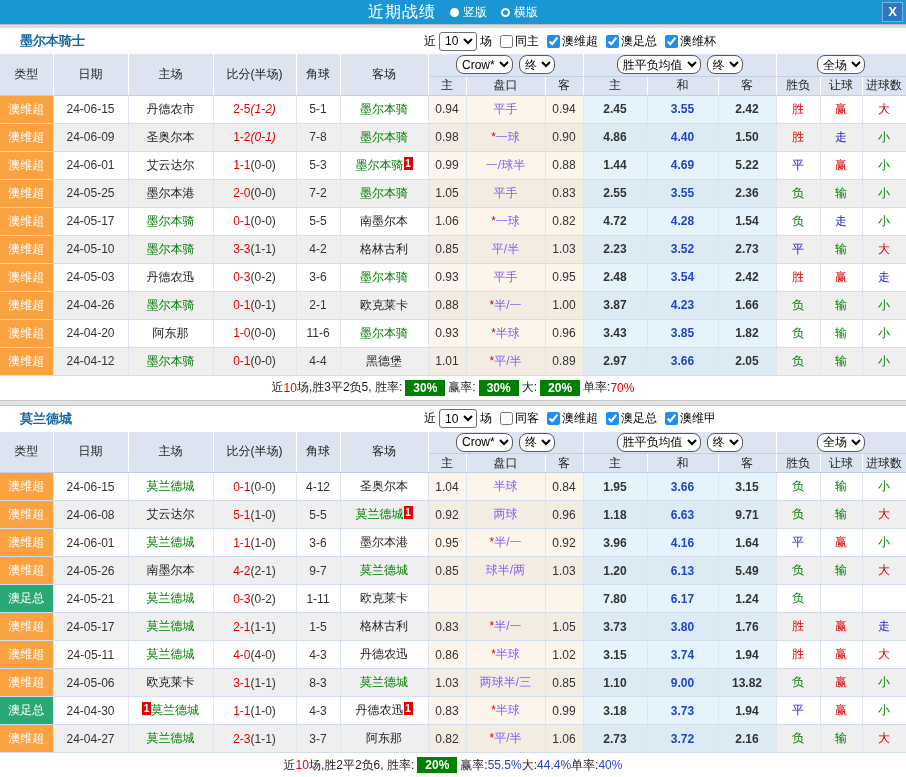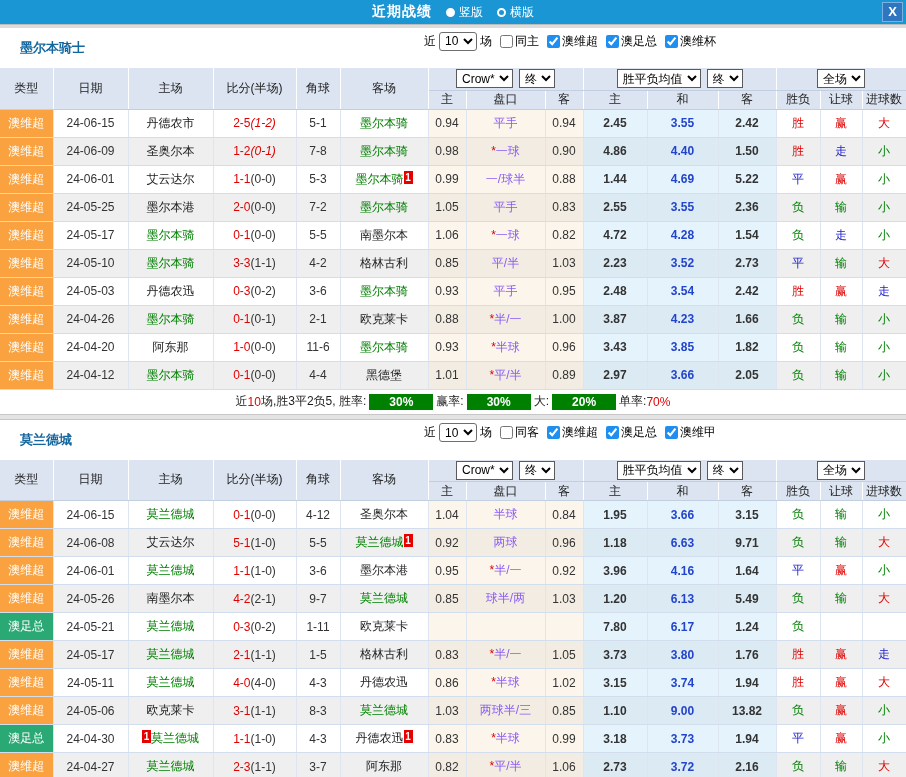--- a/index.html
+++ b/index.html
@@ -4,47 +4,47 @@
 <style>
   * { box-sizing: border-box; }
   html,body { margin:0; padding:0; }
   body {
     width:906px; height:777px; overflow:hidden; background:#fff;
     font-family:"Liberation Sans","DejaVu Sans",sans-serif; font-size:12px; color:#222;
   }
   
   .topbar { height:24px; background:#1b96d5; position:relative;
     display:flex; align-items:center; justify-content:center; }
-  .topbar-title { color:#ffffff; font-weight:bold; font-size:14px; letter-spacing:1px; }
+  .topbar-title { color:#ffffff; font-weight:normal; font-size:16px; letter-spacing:1px; }
   .radio-group { display:flex; align-items:center; color:#fff; font-size:12px; margin-left:6px; }
   .radio { width:9px; height:9px; border:2px solid #fff; border-radius:50%;
     display:inline-block; margin:0 4px 0 8px; }
   .radio.sel { background:#fff; }
   .close-btn { position:absolute; right:3px; top:2px; width:21px; height:20px;
     background:#2e77c0; border:1px solid #79b1e0; color:#fff; text-align:center;
     line-height:17px; font-size:13px; font-weight:bold; cursor:pointer; }
   .strip { height:4px; background:#dcdcdc; border-top:1px solid #bdbdbd; }
 
   
-  .sec-header { height:40px; position:relative; display:flex; align-items:center; background:#fff; }
+  .sec-header { height:26px; position:relative; display:flex; align-items:center; background:#fff; }
   .team-name { margin-left:20px; color:#14679e; font-weight:bold; font-size:13px; }
   .filters { position:absolute; left:424px; top:0; height:26px;
     display:flex; align-items:center; font-size:12px; color:#000; }
   .filters select { margin:0 3px; }
   select { font-size:12px; height:19px; border:1px solid #6e6e6e; border-radius:3px;
     background:#fff; padding:0 1px; }
   input[type=checkbox] { width:13px; height:13px; margin:0 2px 0 8px; accent-color:#1e8ff0; }
 
   
   table { border-collapse:collapse; table-layout:fixed; width:906px; font-size:12px; }
   thead th { background:#dbe4f0; font-weight:normal; color:#1c1c1c;
     border-right:1px solid #ffffff; border-bottom:1px solid #c2cfe0; padding:0; }
   thead tr.selects th { height:22px; }
   thead tr.subs th { height:19px; }
-  thead select { border:1px solid #5a5a5a; border-radius:0; margin:0 3px; background:#fff; }
+  thead select { border:1px solid #5a5a5a; border-radius:8px; margin:0 3px; background:#fff; }
   tbody td { height:28px; text-align:center; padding:0; overflow:hidden; white-space:nowrap;
     border-right:1px solid #dde6f0; border-bottom:1px solid #d2deee; }
   tr.odd  { background:#ffffff; }
   tr.even { background:#efefef; }
   td.pan { background-color:rgba(249,233,210,0.45); }
   td.spf { background-color:rgba(198,228,248,0.45);font-weight:bold; }
   td.type-orange { background:#faa23f; color:#fff; }
   td.type-green  { background:#2ba974; color:#fff; }
 
   .c-red   { color:#e00000; }
@@ -60,21 +60,21 @@
   .hc-text { color:#8b5cf6; }
   .badge-red { display:inline-block; background:#e60000; color:#fff; font-size:10px;
     line-height:13px; min-width:9px; padding:0 1px; font-weight:bold; vertical-align:2px; }
 
   
   .summary { height:24px; display:flex; align-items:center; justify-content:center;
     font-size:12px; background:#fff; }
   .summary .plain { color:#1c1c1c; }
   .summary .red   { color:#e00000; }
   .summary .blue  { color:#2244cc; }
-  .pct-badge { background:#008000; color:#fff; padding:1px 20px; margin:0 3px; font-weight:bold; }
+  .pct-badge { background:#008000; color:#fff; padding:1px 8px; margin:0 3px; font-weight:bold; }
   .divider { height:6px; background:#e3e3e3; border-top:1px solid #c6c6c6; border-bottom:1px solid #c6c6c6; }
 </style>
 </head>
 <body>
 
 <div class="topbar">
   <span class="topbar-title">近期战绩</span>
   <span class="radio-group">
     <span class="radio sel"></span>
     <span>竖版</span>

